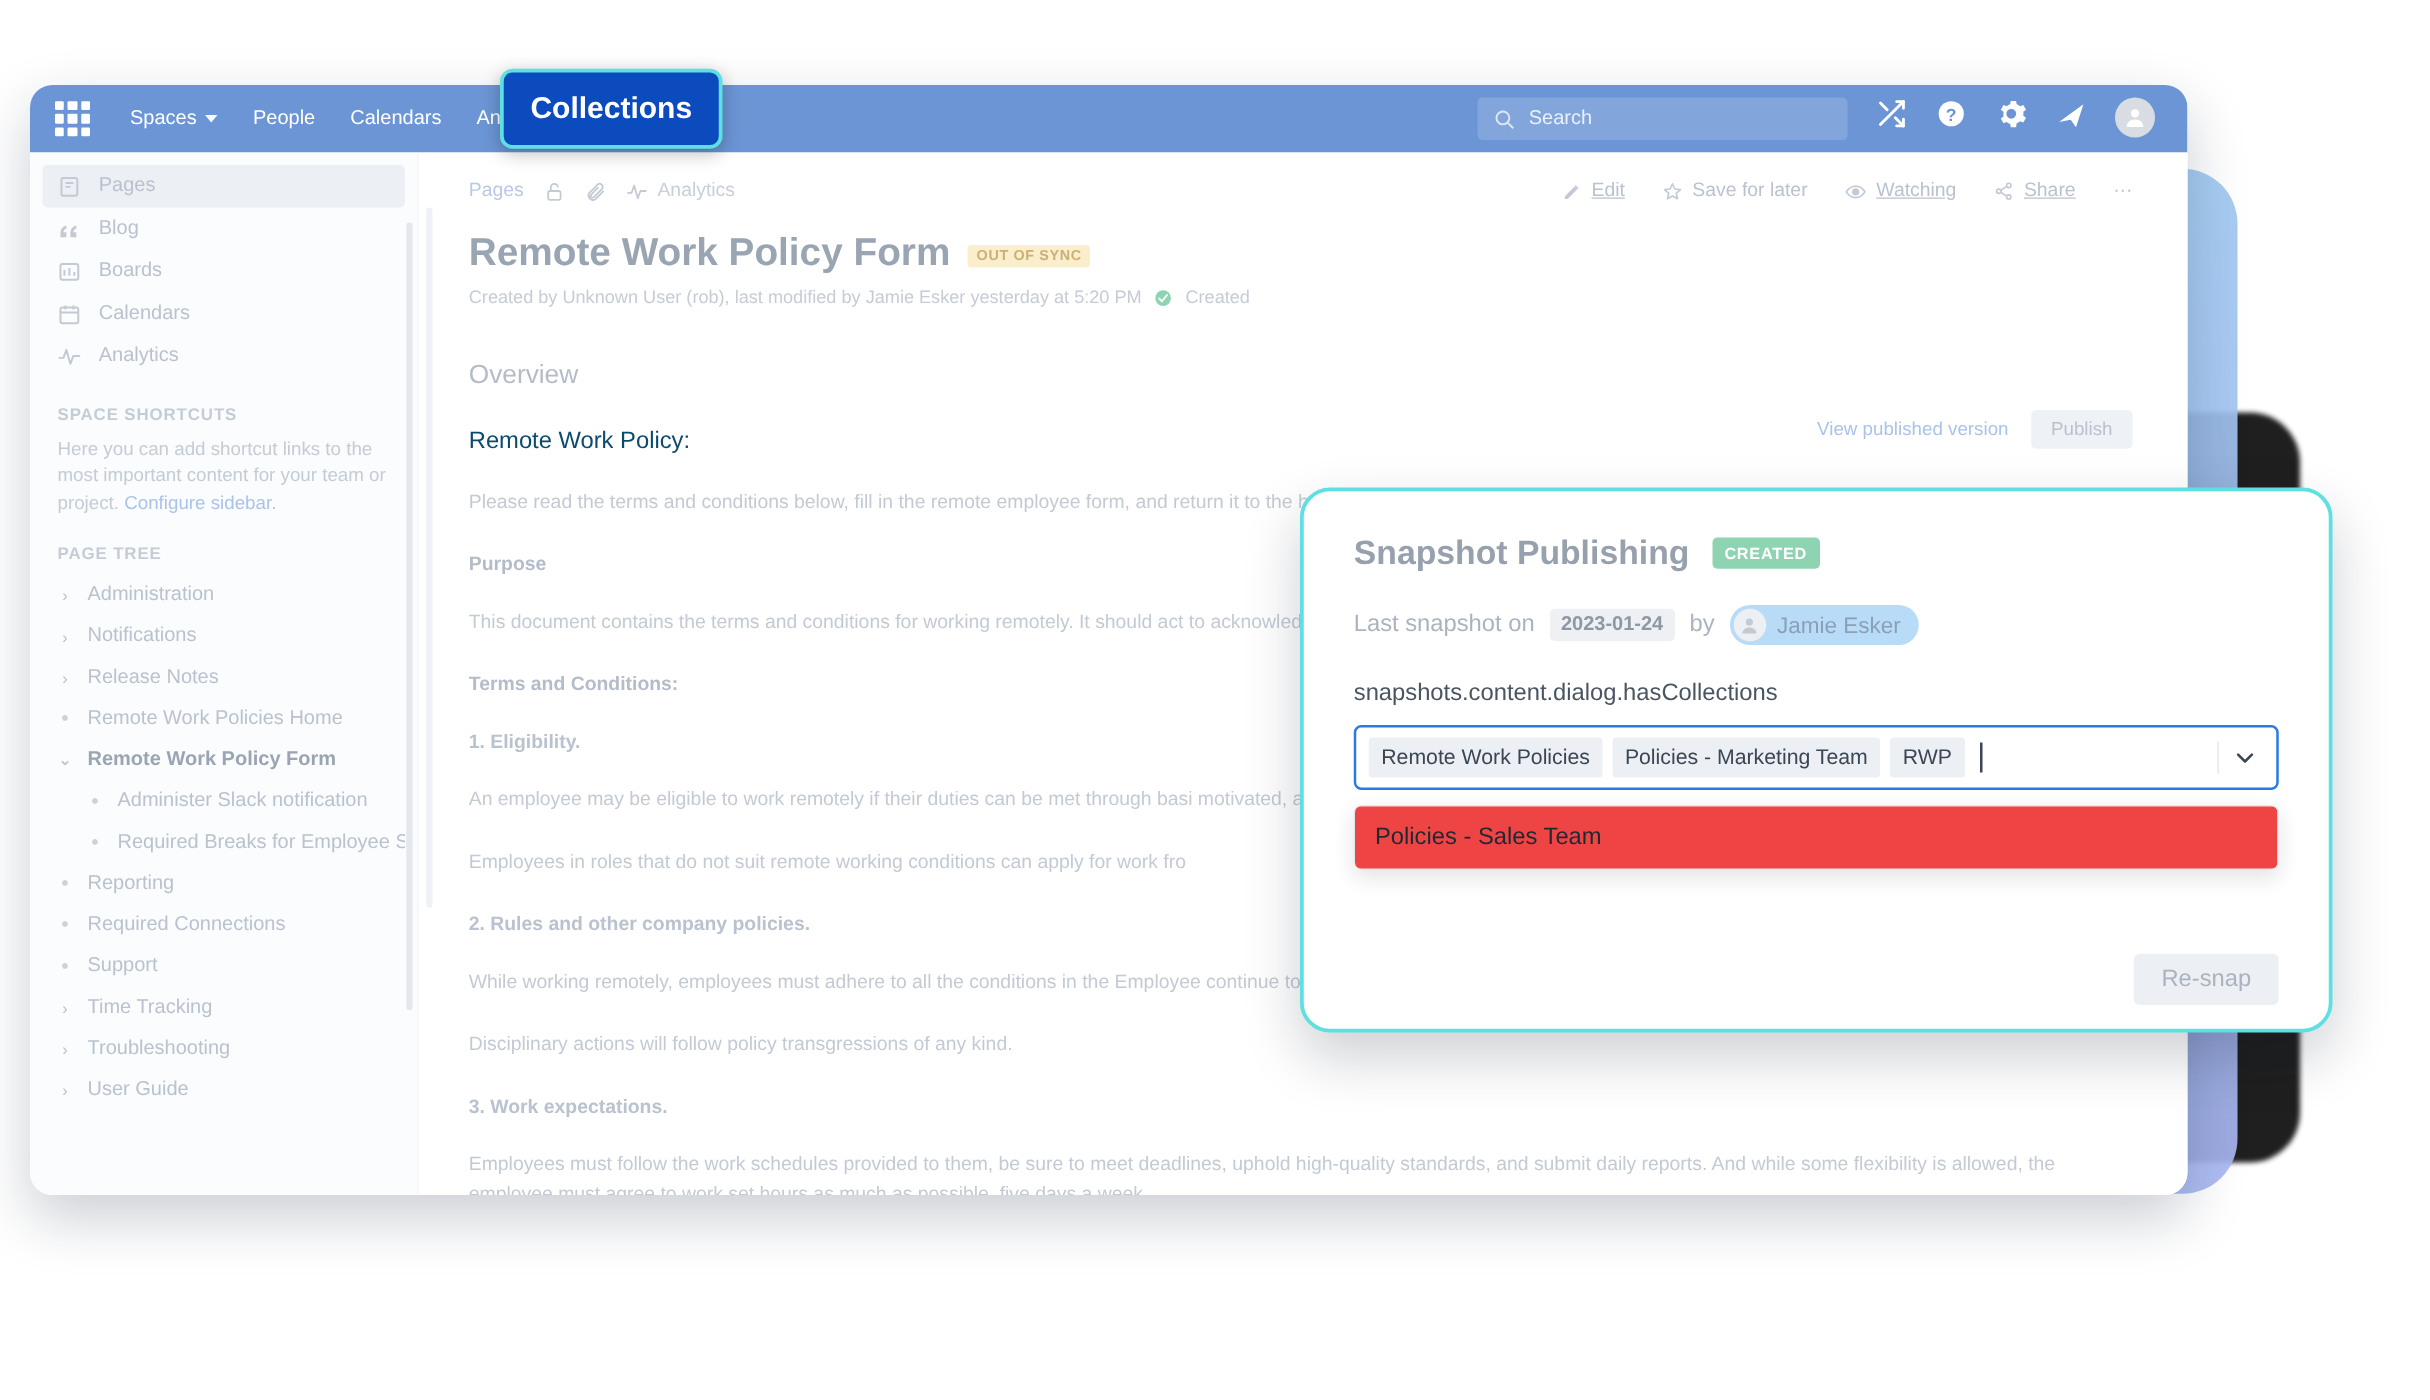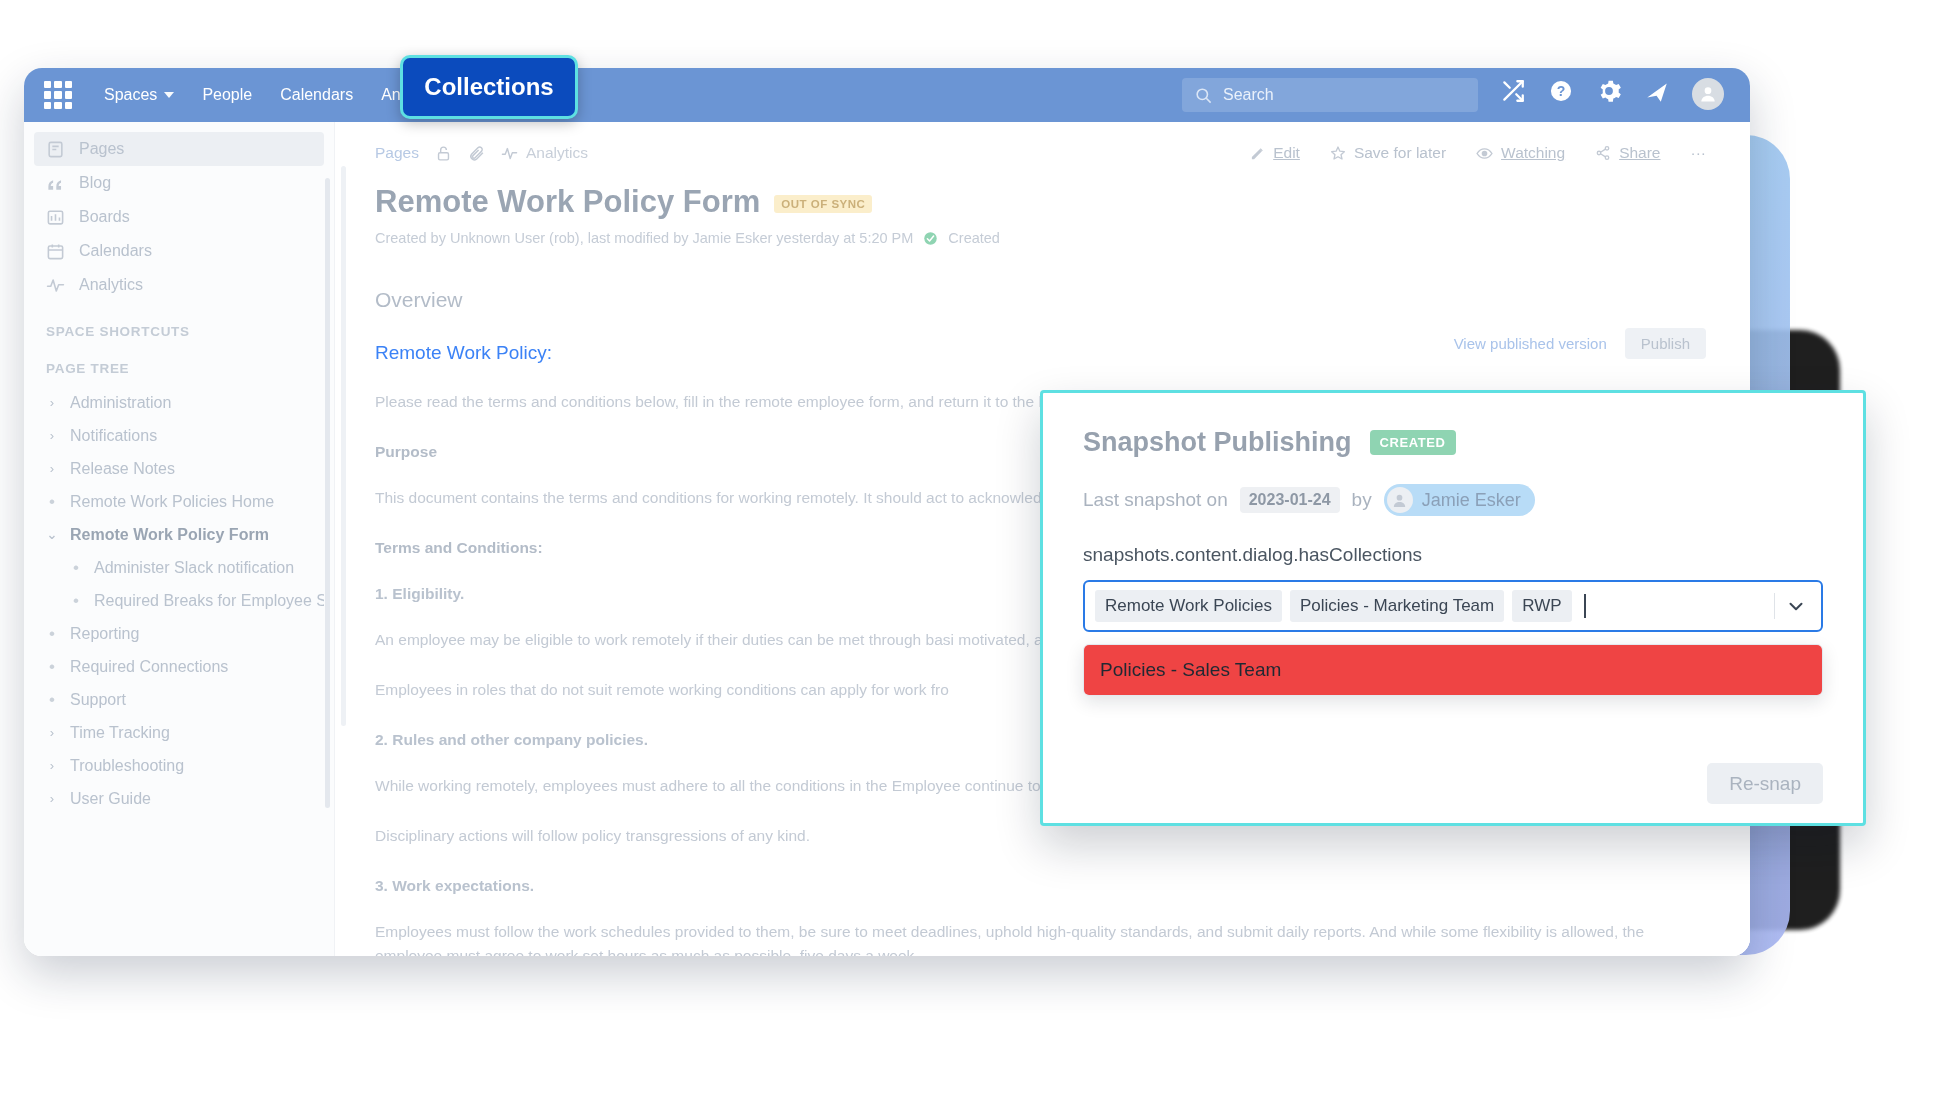--- a/index.html
+++ b/index.html
@@ -132,29 +132,29 @@
     padding:3px 7px;border-radius:3px;position:relative;top:-4px;
   }
   .meta-row{display:flex;align-items:center;gap:10px;padding:10px 0 0 40px;color:#c5ccd6;font-size:14.5px;}
   .chk{width:15px;height:15px;display:inline-block;}
   .pub-row{position:absolute;right:44px;top:206px;display:flex;align-items:center;gap:18px;}
   .pub-link{color:#a9c3ea;font-size:15px;cursor:pointer;}
   .pub-btn{background:#eef1f5;color:#b9c2ce;font-size:15px;padding:7px 16px;border-radius:4px;cursor:pointer;}
 
   .doc{padding:42px 0 0 40px;max-width:1310px;}
   .h-ov{font-size:21px;color:#b3bcc8;margin:0 0 30px 0;}
-  .h-sec{font-size:19px;color:#3b82f6;margin:0 0 26px 0;}
+  .h-sec{font-size:19px;color:#0c4a6e;margin:0 0 26px 0;}
   .p{font-size:15.5px;color:#c3cad4;line-height:1.55;margin:0 0 26px 0;max-width:1270px;}
   .p.b{font-weight:bold;color:#b3bcc8;margin-bottom:22px;}
   .p.sb{font-weight:bold;color:#b9c2ce;margin-bottom:22px;font-size:15.5px;}
 
   
   .dialog{
     position:absolute;left:1040px;top:390px;width:820px;height:430px;
-    background:#ffffff;border:3px solid #5ee0e2;border-radius:4px;z-index:60;
+    background:#ffffff;border:3px solid #5ee0e2;border-radius:24px;z-index:60;
     box-shadow:0 20px 46px rgba(10,20,40,.20);
   }
   .dlg-inner{padding:34px 40px 0 40px;position:relative;height:100%;box-sizing:border-box;}
   .dlg-title-row{display:flex;align-items:center;gap:18px;}
   .dlg-title{font-size:27px;color:#97a1ae;font-weight:bold;}
   .badge-created{
     background:#8fd4b2;color:#ffffff;font-size:13px;font-weight:bold;letter-spacing:.6px;
     padding:5px 10px;border-radius:4px;
   }
   .dlg-sub{display:flex;align-items:center;gap:12px;margin-top:26px;font-size:19px;color:#aab3bf;}
@@ -293,20 +293,24 @@
           <span>Calendars</span>
         </div>
         <div class="side-item">
           <svg class="side-ico" viewBox="0 0 24 24" fill="none" stroke="#c3cad4" stroke-width="2" stroke-linecap="round" stroke-linejoin="round">
             <polyline points="2,13 6,13 9,5 13,19 16,11 19,11 22,11"></polyline>
           </svg>
           <span>Analytics</span>
         </div>
 
         <div class="side-head">SPACE SHORTCUTS</div>
+        <div class="side-note">
+          <span>Here you can add shortcut links to the most important content for your team or project.</span>
+          <a>Configure sidebar.</a>
+        </div>
 
         <div class="side-head">PAGE TREE</div>
 
         <div class="tree-item">
           <span class="tw">›</span>
           <span>Administration</span>
         </div>
         <div class="tree-item">
           <span class="tw">›</span>
           <span>Notifications</span>

